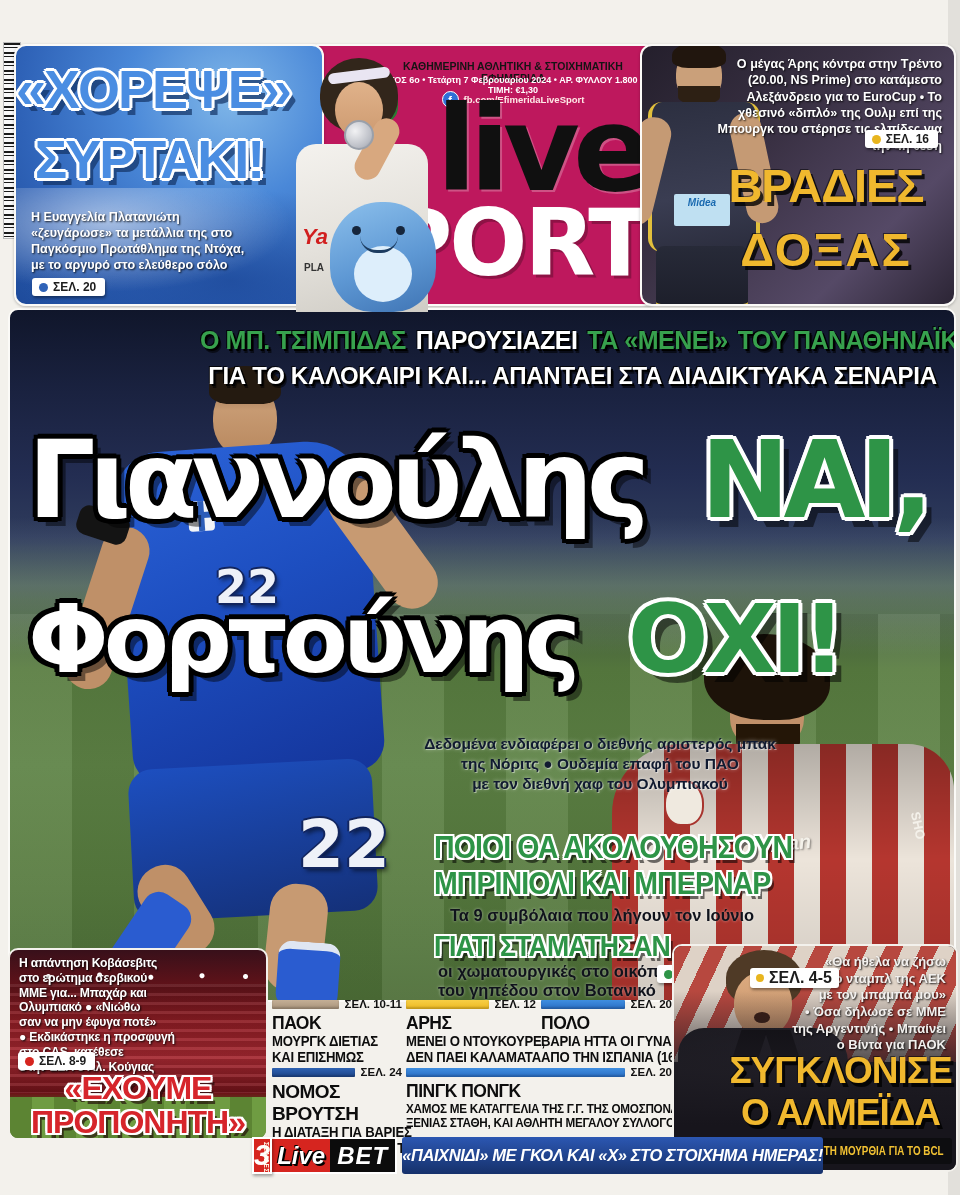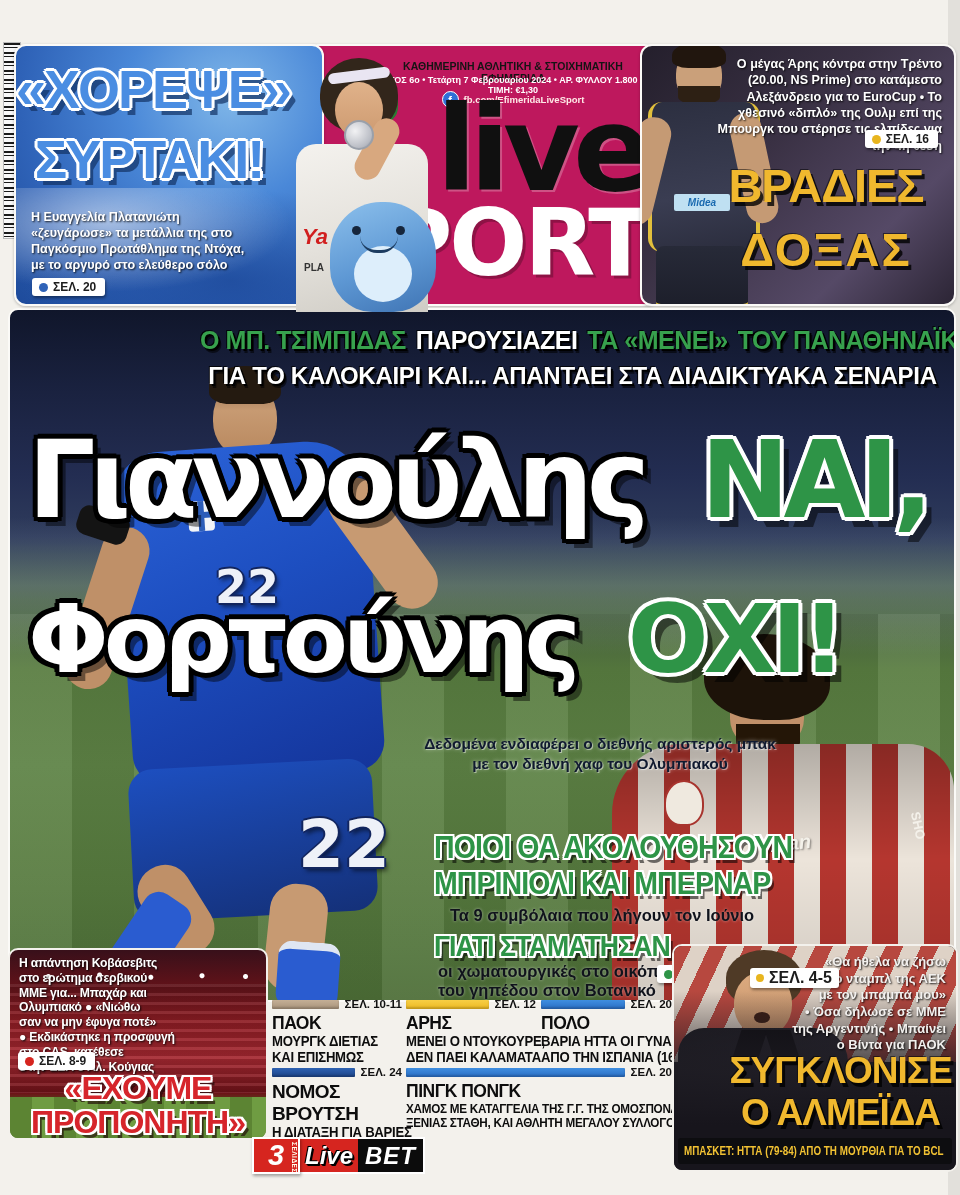--- a/index.html
+++ b/index.html
@@ -194,21 +194,21 @@
       <div style="position:absolute;left:30px;top:34px;width:38px;height:14px;border-radius:0 0 20px 20px;border-bottom:3px solid #1c3c60;"></div>
     </div>
   </div>
 
   <div class="ab panel p-aris">
     <div class="fig" style="left:0px;top:0px;width:125px;height:258px;">
       <div class="ab" style="left:34px;top:4px;width:46px;height:52px;border-radius:46%;background:#caa07a;"></div>
       <div class="ab" style="left:30px;top:-4px;width:54px;height:26px;border-radius:50% 50% 30% 30%;background:#21160e;"></div>
       <div class="ab" style="left:36px;top:40px;width:42px;height:18px;border-radius:0 0 40% 40%;background:#2d2014;"></div>
       <div class="ab" style="left:6px;top:56px;width:104px;height:150px;border-radius:14px;background:linear-gradient(170deg,#2c2f40 0%,#3a3d52 60%,#2a2c3c 100%);border-left:4px solid #e2c03c;border-right:4px solid #e2c03c;">
-        <span style="position:absolute;left:22px;top:92px;width:56px;height:17px;background:#bfe0f2;border-radius:2px;font-size:10px;font-weight:bold;font-style:italic;color:#1a6ab0;text-align:center;line-height:17px;">Midea</span>
+        <span style="position:absolute;left:22px;top:92px;width:56px;height:32px;background:#bfe0f2;border-radius:2px;font-size:10px;font-weight:bold;font-style:italic;color:#1a6ab0;text-align:center;line-height:17px;">Midea</span>
       </div>
       <div class="ab" style="left:-14px;top:70px;width:34px;height:110px;border-radius:17px;background:#c59a74;transform:rotate(14deg);"></div>
       <div class="ab" style="left:96px;top:66px;width:32px;height:112px;border-radius:16px;background:#c59a74;transform:rotate(-12deg);"></div>
       <div class="ab" style="left:14px;top:200px;width:92px;height:58px;background:linear-gradient(180deg,#272a38,#1d1f2b);border-radius:8px;border-bottom:6px solid #e2c03c;"></div>
     </div>
     <div class="ab shadow-txt" style="right:12px;top:10px;width:235px;text-align:right;font-size:12.6px;font-weight:bold;color:#fff;line-height:1.3;">Ο μέγας Άρης κόντρα στην Τρέντο (20.00, NS Prime) στο κατάμεστο Αλεξάνδρειο για το EuroCup • Το χθεσινό «διπλό» της Ουλμ επί της Μπουργκ του στέρησε τις ελπίδες για την 4η θέση</div>
     <div class="ab pill" style="right:16px;top:84px;">
       <span class="dot" style="background:#e8b51e;"></span>
       <span>ΣΕΛ. 16</span>
     </div>
@@ -263,20 +263,21 @@
       <span class="white-big">Γιαννούλης</span>
       <span class="green-big" style="margin-left:26px;">ΝΑΙ,</span>
     </div>
     <div class="ab hline h2">
       <span class="white-big">Φορτούνης</span>
       <span class="green-big" style="margin-left:24px;">ΟΧΙ!</span>
     </div>
 
     <div class="ab deck">
       <div>Δεδομένα ενδιαφέρει ο διεθνής αριστερός μπακ</div>
+      <div>της Νόριτς ● Ουδεμία επαφή του ΠΑΟ</div>
       <div>με τον διεθνή χαφ του Ολυμπιακού</div>
     </div>
 
     <div class="ab sub1a"><span class="green-mid cond">ΠΟΙΟΙ ΘΑ ΑΚΟΛΟΥΘΗΣΟΥΝ</span></div>
     <div class="ab sub1b"><span class="green-mid cond">ΜΠΡΙΝΙΟΛΙ ΚΑΙ ΜΠΕΡΝΑΡ</span></div>
     <div class="ab sub1d">Τα 9 συμβόλαια που λήγουν τον Ιούνιο</div>
     <div class="ab sub2a"><span class="green-mid cond">ΓΙΑΤΙ ΣΤΑΜΑΤΗΣΑΝ</span></div>
     <div class="ab sub2d">
       <div>οι χωματουργικές στο οικόπεδο</div>
       <div>του γηπέδου στον Βοτανικό</div>
@@ -391,14 +392,15 @@
     </div>
   </div>
 
   <div class="ab bet">
     <div class="bet-count">
       <span>3</span>
       <span class="bet-pages">ΣΕΛΙΔΕΣ</span>
     </div>
     <div class="bet-live">Live</div>
     <div class="bet-bet">BET</div>
+    <div class="bet-msg">«ΠΑΙΧΝΙΔΙ» ΜΕ ΓΚΟΛ ΚΑΙ «Χ» ΣΤΟ ΣΤΟΙΧΗΜΑ ΗΜΕΡΑΣ!</div>
   </div>
 </div>
 
 </body></html>

